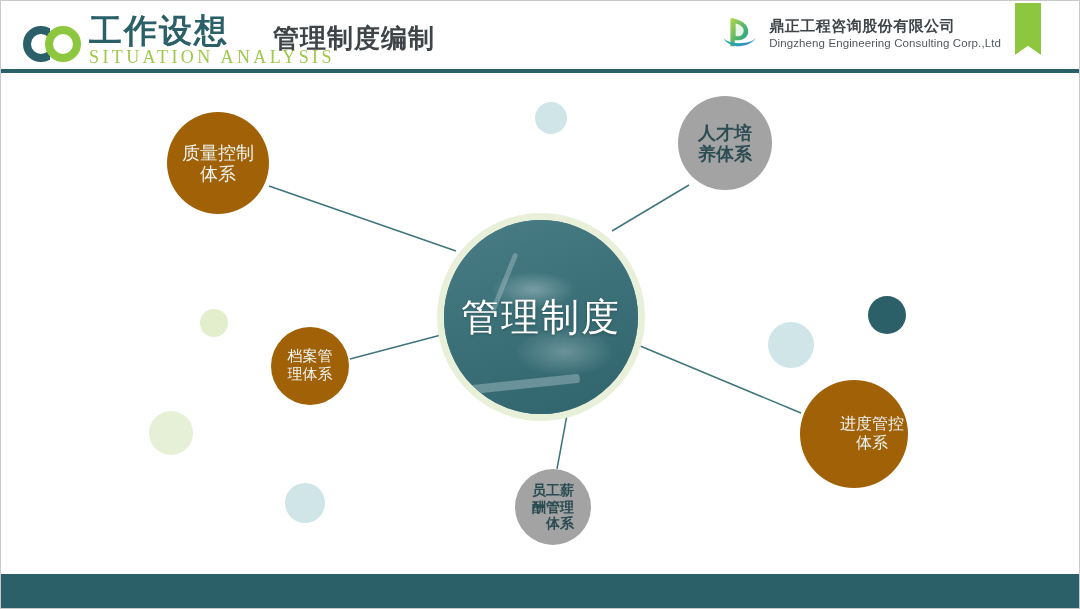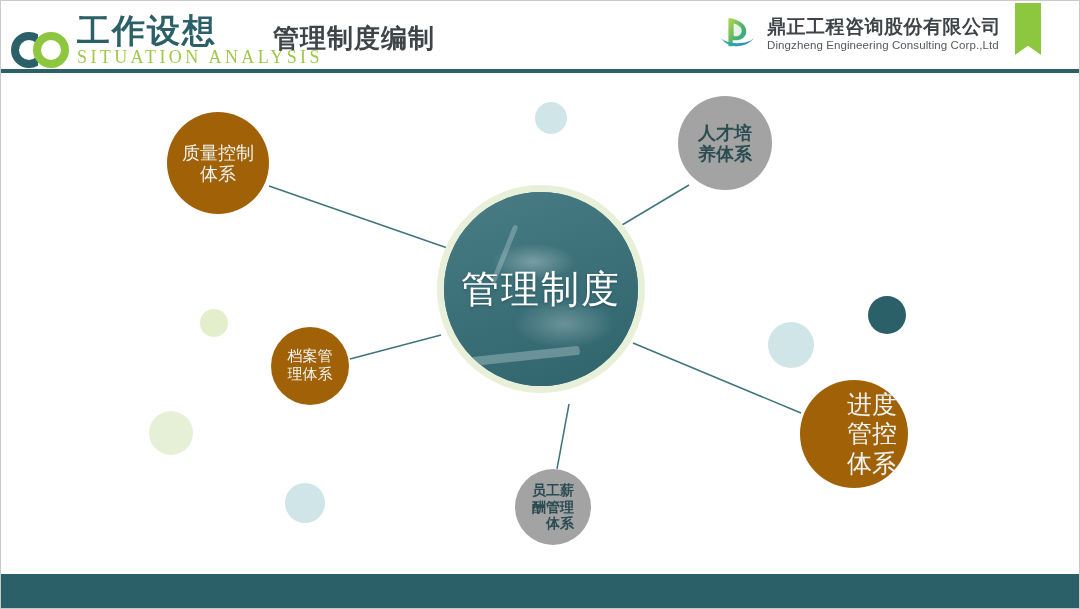--- a/index.html
+++ b/index.html
@@ -16,22 +16,22 @@
   .header{
     position:absolute; left:0; top:0; width:100%; height:70px;
     background:#ffffff;
   }
   .header-rule{
     position:absolute; left:0; top:68px; width:100%; height:4px;
     background:#2b6068;
   }
 
   .brand{
-    position:absolute; left:10px; top:12px;
-    display:flex; align-items:flex-end;
+    position:absolute; left:22px; top:12px;
+    display:flex; align-items:center;
   }
   .brand-mark{ position:relative; width:62px; height:40px; margin-top:3px;}
   .ring{position:absolute; box-sizing:border-box; border-radius:50%;}
   .ring-teal{
     left:0; top:4px; width:36px; height:36px;
     border:8px solid #2b6068;
     clip-path: inset(0 9px 0 0);
   }
   .ring-green{
     left:22px; top:4px; width:36px; height:36px;
@@ -56,21 +56,21 @@
   }
 
   
   .company{
     position:absolute; right:78px; top:12px;
     display:flex; align-items:center;
   }
   .company-mark{ width:42px; height:42px; margin-right:8px; }
   .company-text{ line-height:1.05; }
   .company-cn{
-    font-size:19px; font-weight:bold; color:#3f4448; letter-spacing:0.5px;
+    font-size:15px; font-weight:bold; color:#3f4448; letter-spacing:0.5px;
     font-family:"DejaVu Sans","Liberation Sans",sans-serif;
   }
   .company-en{
     font-size:11.5px; color:#55595c; margin-top:3px; letter-spacing:0.1px;
   }
   .ribbon{
     position:absolute; right:38px; top:2px; width:26px; height:52px;
     background:#8dc73f;
     clip-path: polygon(0 0, 100% 0, 100% 100%, 50% 82%, 0 100%);
   }
@@ -205,31 +205,31 @@
         </div>
         <div class="node node-green" style="left: 677px; top: 23px; width: 94px; height: 94px;">
           <div class="node-label" style="font-size: 18px;">人才培
 养体系</div>
         </div>
         <div class="node node-teal" style="left: 270px; top: 254px; width: 78px; height: 78px;">
           <div class="node-label" style="font-size: 15px;">档案管
 理体系</div>
         </div>
         <div class="node node-teal" style="left: 799px; top: 307px; width: 108px; height: 108px;">
-          <div class="node-label" style="font-size: 25px; margin-left: 36px;">进度管控
+          <div class="node-label" style="font-size: 16px; margin-left: 36px;">进度管控
 体系</div>
         </div>
         <div class="node node-green" style="left: 514px; top: 396px; width: 76px; height: 76px; text-align: right;">
           <div class="node-label" style="font-size: 14px;">员工薪
 酬管理
 体系</div>
         </div>
       </div>
 
-    <div class="hub" id="hub" style="left: 436px; top: 112px; width: 208px; height: 208px; justify-content: center;">
+    <div class="hub" id="hub" style="left: 436px; top: 140px; width: 208px; height: 208px; justify-content: center;">
       <div class="hub-photo">
         <div class="hub-pen"></div>
         <div class="hub-bar"></div>
       </div>
       <div class="hub-label">管理制度</div>
     </div>
   </div>
 
   <div class="footer-bar"></div>
 </div>

